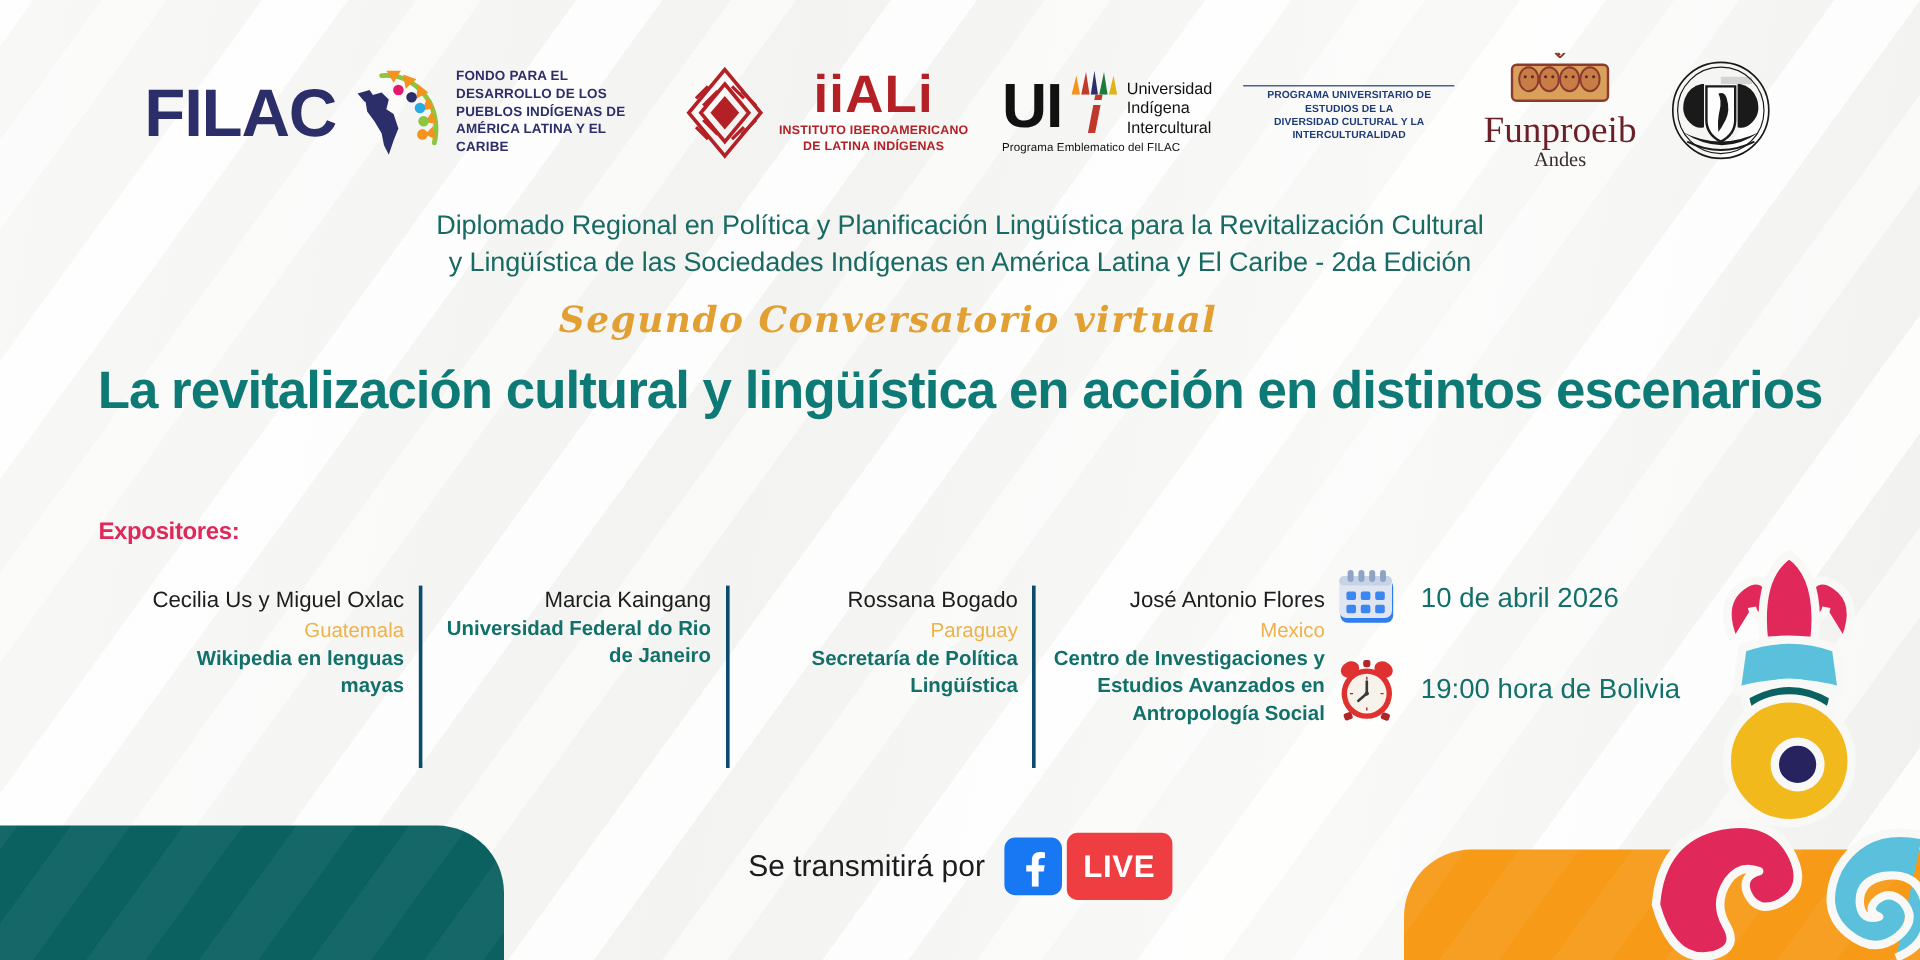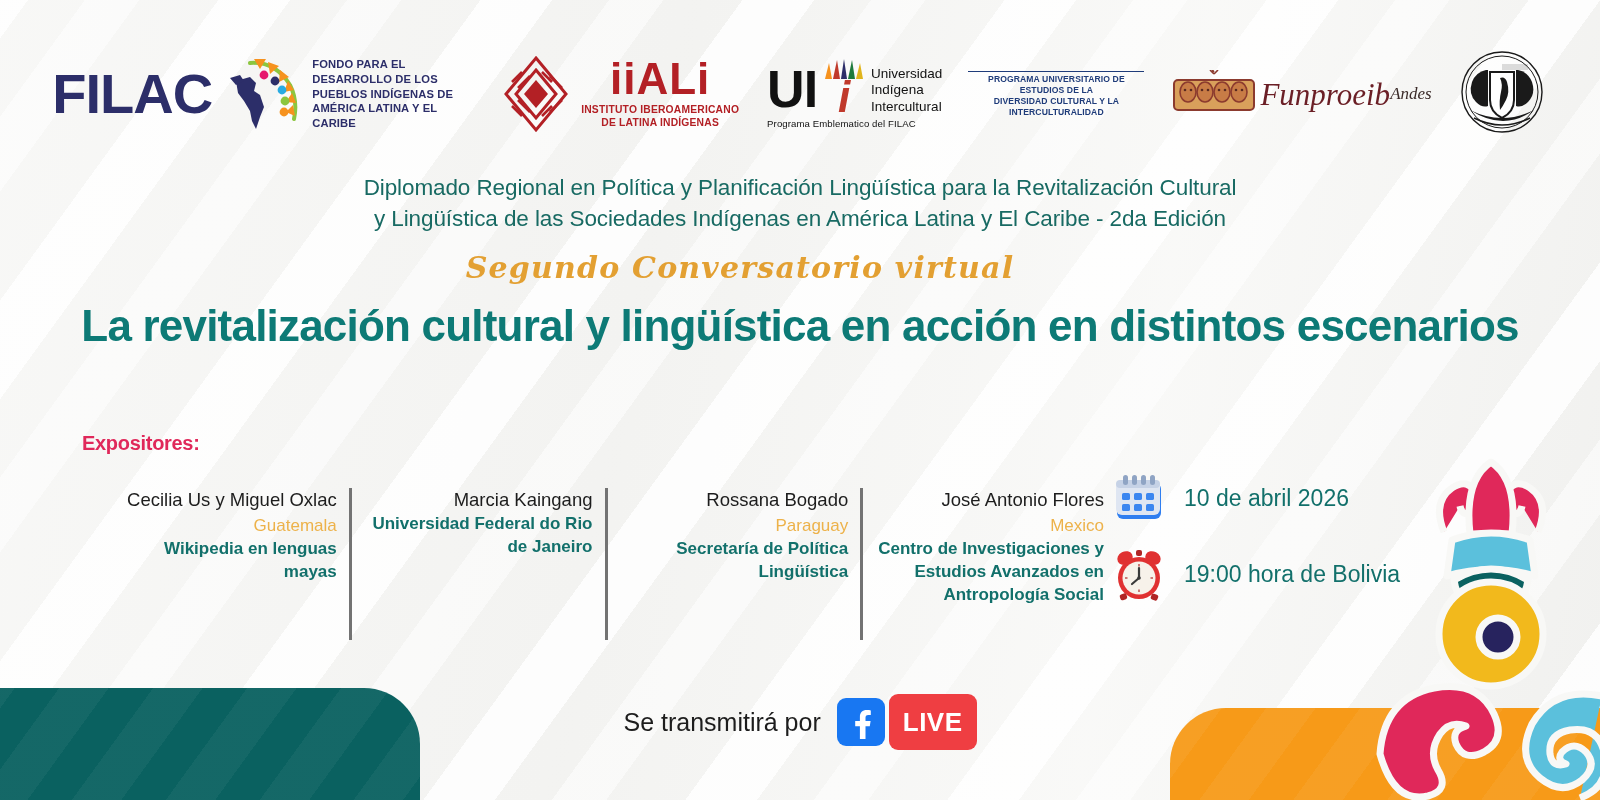--- a/index.html
+++ b/index.html
@@ -125,21 +125,21 @@
   #puic-10 { font-size: 50px; font-weight: bold; color: #1f3c7a; line-height: .9; letter-spacing: -3px; }
   #puic-anos { font-size: 9px; font-weight: bold; color: #1f3c7a; align-self: flex-end; margin: 0 1px 8px 1px;}
   #puic-word { font-size: 34px; font-weight: bold; color: #1f3c7a; letter-spacing: -1px; }
   #puic-sub {
     font-size: 8.6px; font-weight: bold; color: #1f3c7a;
     text-align: center; line-height: 1.28; letter-spacing: .1px;
     border-top: 1.5px solid #1f3c7a; padding-top: 2px; margin-top: 1px; max-width: 176px;
   }
 
   
-  #logo-funproeib { flex-direction: row; padding: 0 12px; font-style: italic; }
+  #logo-funproeib { flex-direction: column; padding: 0 12px; }
   #funp-word { font-family: "Liberation Serif", serif; font-size: 31px; color: #6b1f26; line-height: 1; }
   #funp-andes { font-family: "Liberation Serif", serif; font-size: 17px; color: #3a2a28; line-height: 1.2;}
 
   
   #logo-unam { padding-left: 12px; }
 
   
   #subtitle {
     position: absolute; left: 0; top: 172px; width: 1600px;
     text-align: center; color: #186a63;
@@ -169,21 +169,21 @@
     position: absolute; left: 96px; top: 488px;
     width: 1020px;
     display: flex; align-items: flex-start;
   }
   .speaker {
     flex: 1 1 0;
     text-align: right;
     padding: 0 12px;
     position: relative;
   }
-  .speaker + .speaker { border-left: 3px solid #737373; min-height: 152px; }
+  .speaker + .speaker { border-left: 3px solid #0c4a6e; min-height: 152px; }
   .sp-name { font-size: 18.5px; color: #1d1d1d; line-height: 1.35; }
   .sp-country { font-size: 17px; color: #edb24a; line-height: 1.5; }
   .sp-org { font-size: 17px; font-weight: bold; color: #12706b; line-height: 1.35; }
 
   
   #datetime { position: absolute; left: 1112px; top: 460px; width: 380px; }
   .dt-row { display: flex; align-items: center; gap: 18px; height: 76px; }
   .dt-text { font-size: 23px; color: #12706b; }
   .emoji-ico { width: 54px; height: 54px; flex: 0 0 54px; }
 

